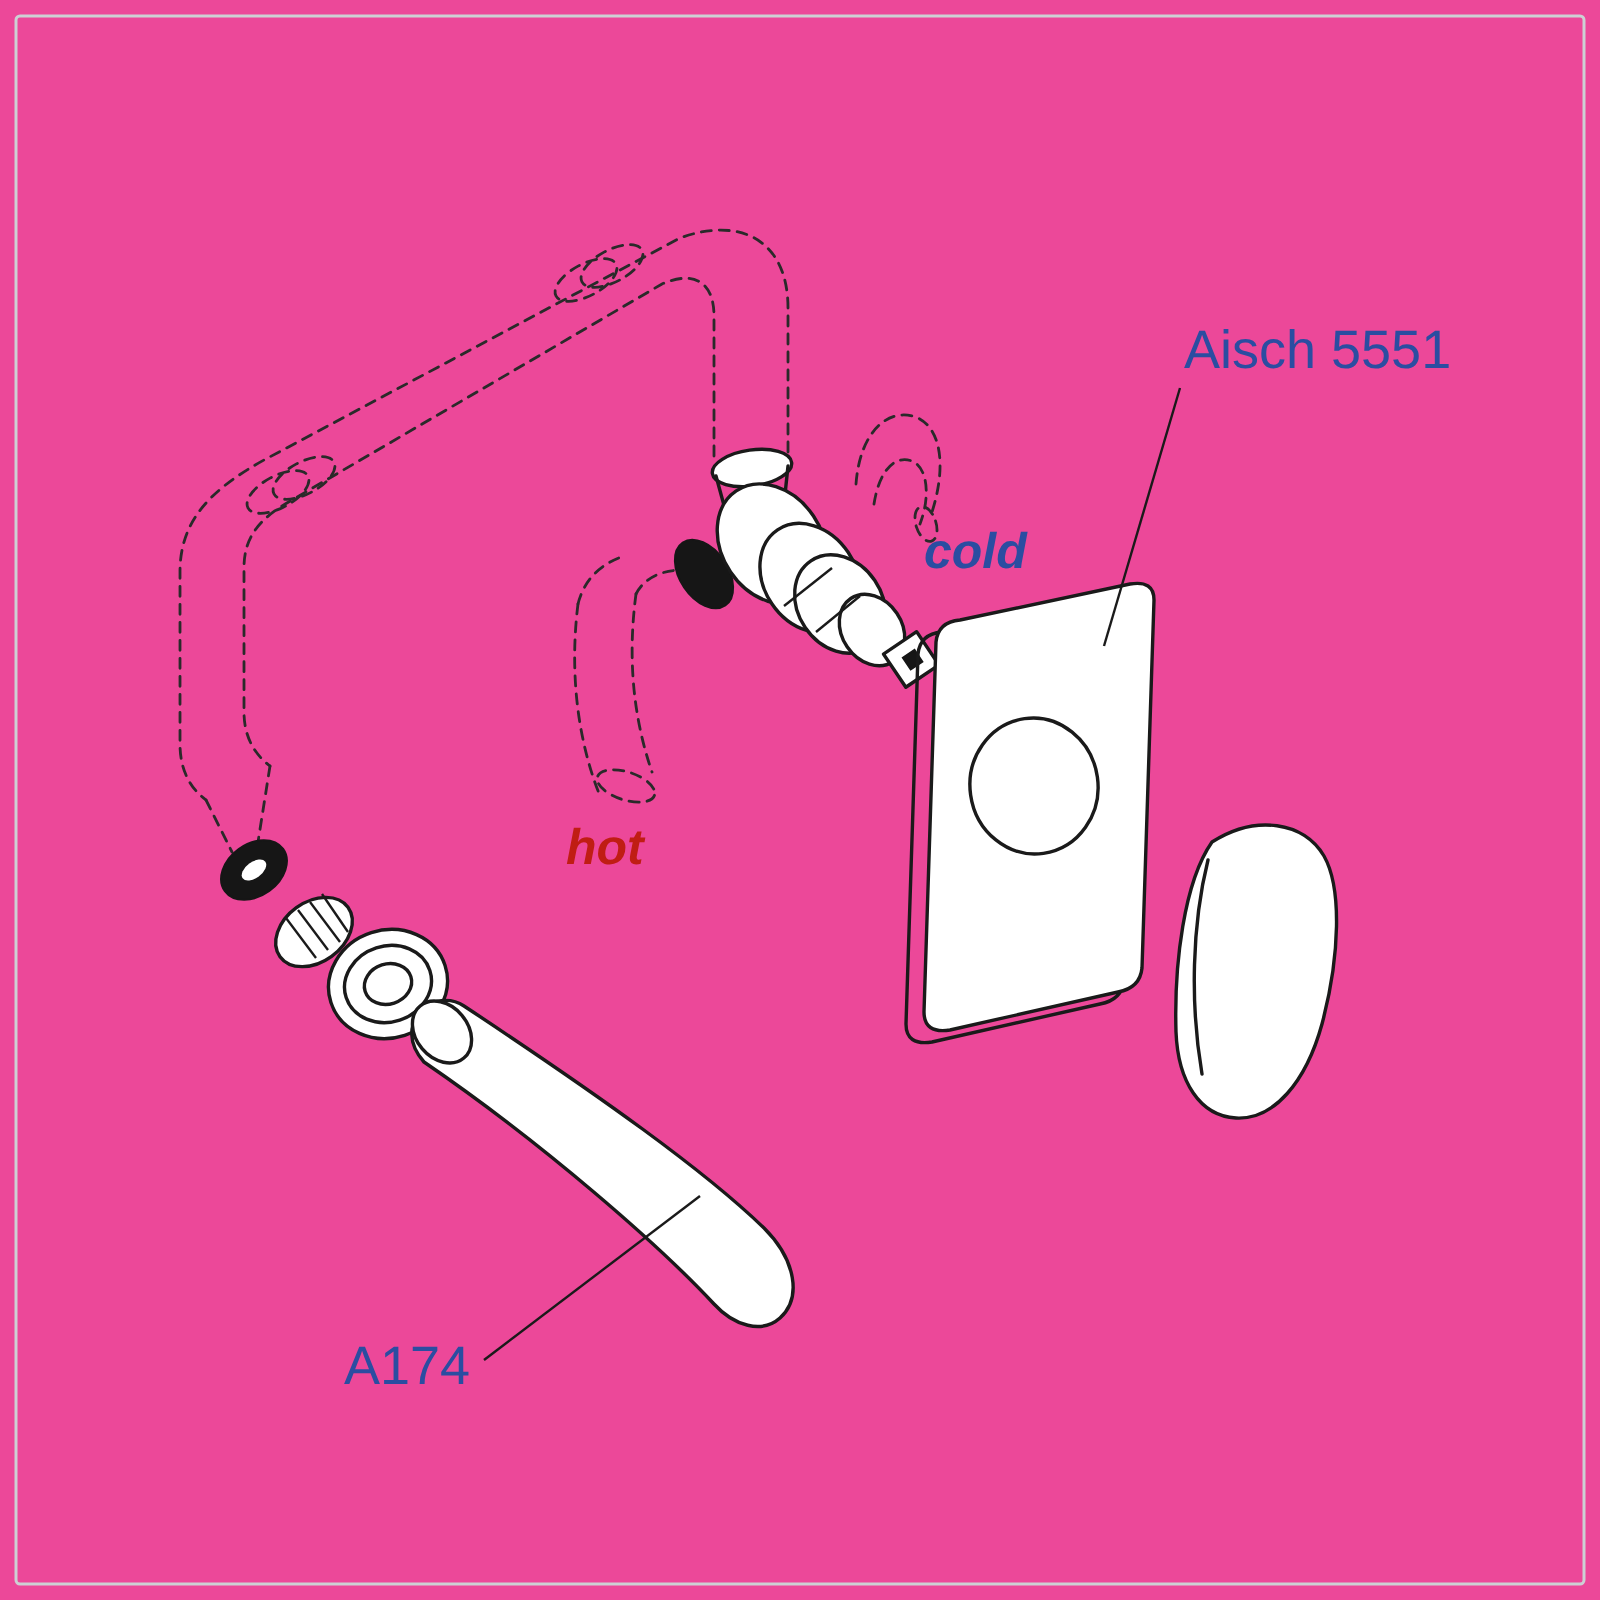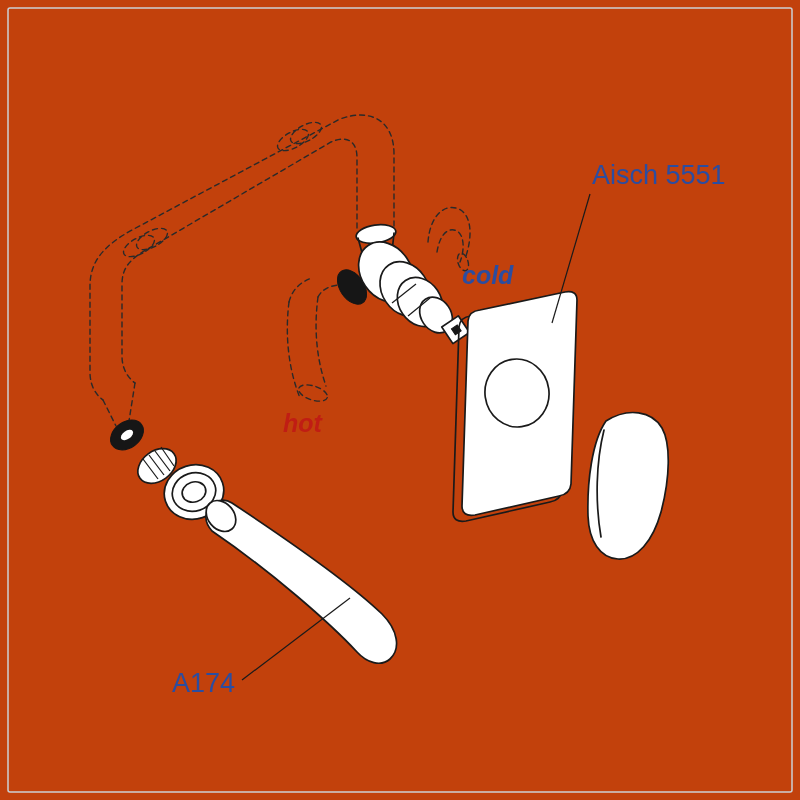--- a/index.html
+++ b/index.html
@@ -4,21 +4,21 @@
 <style>
   html, body {
     margin: 0;
     padding: 0;
     background: #ffffff;
   }
   .canvas {
     position: relative;
     width: 800px;
     height: 800px;
-    background: #c2410c;
+    background: #ec4899;
     overflow: hidden;
   }
   svg { display: block; }
   .solid   { fill: none; stroke: #1a1a1a; stroke-width: 1.7; stroke-linecap: round; stroke-linejoin: round; }
   .solid-f { fill: #ffffff; stroke: #1a1a1a; stroke-width: 1.7; stroke-linejoin: round; }
   .dashed  { fill: none; stroke: #2a2a2a; stroke-width: 1.4; stroke-dasharray: 5 4; stroke-linecap: round; }
   .thin    { fill: none; stroke: #1a1a1a; stroke-width: 1.2; }
   .blackfill { fill: #161616; stroke: #161616; }
   text {
     font-family: "Liberation Sans", sans-serif;

